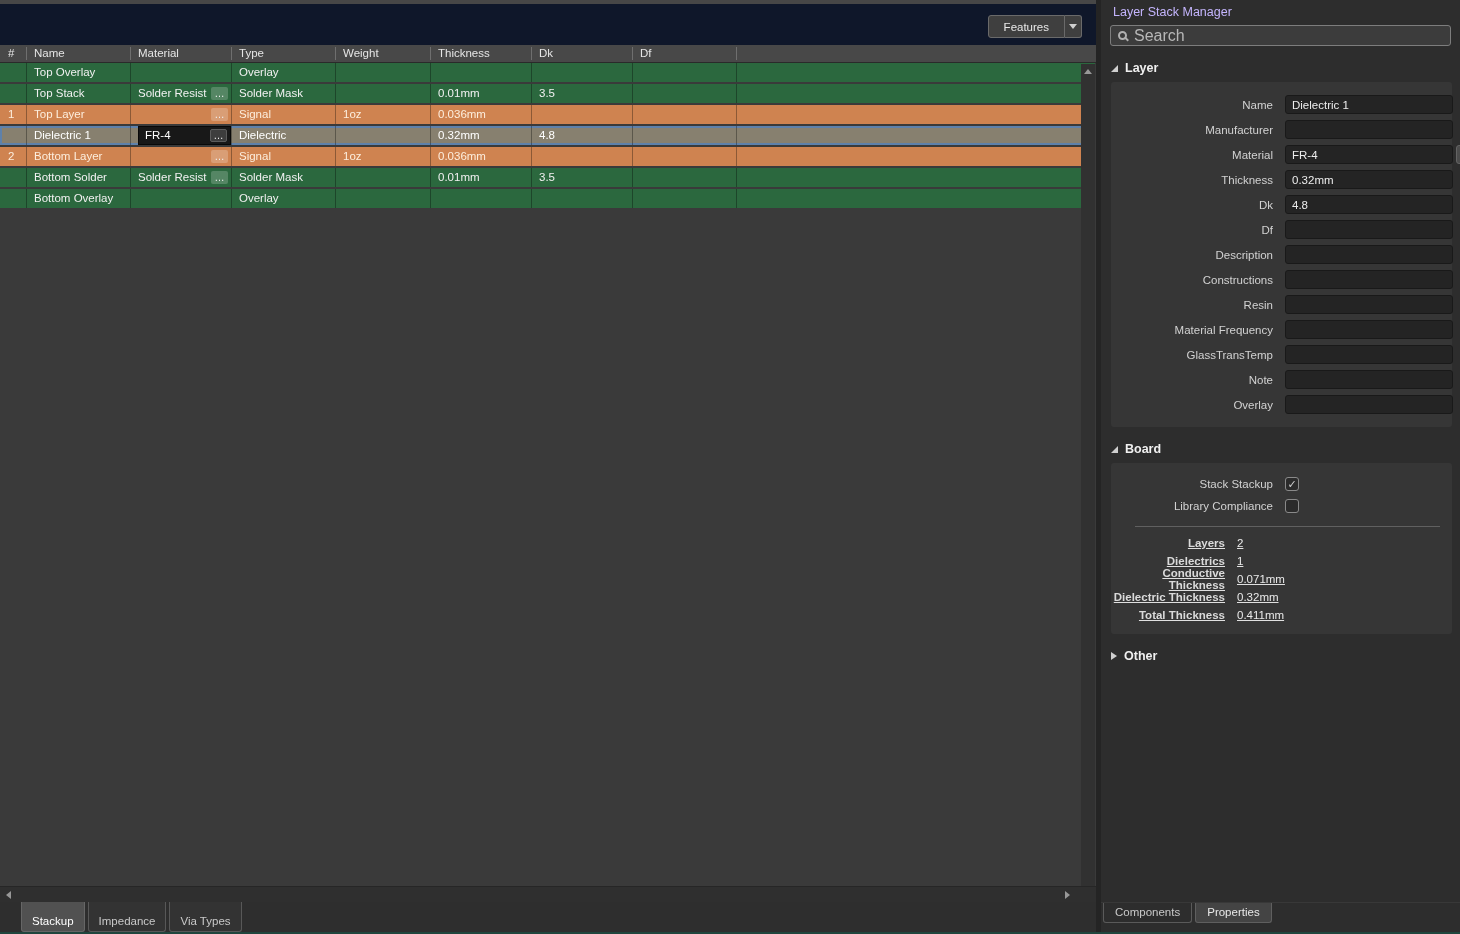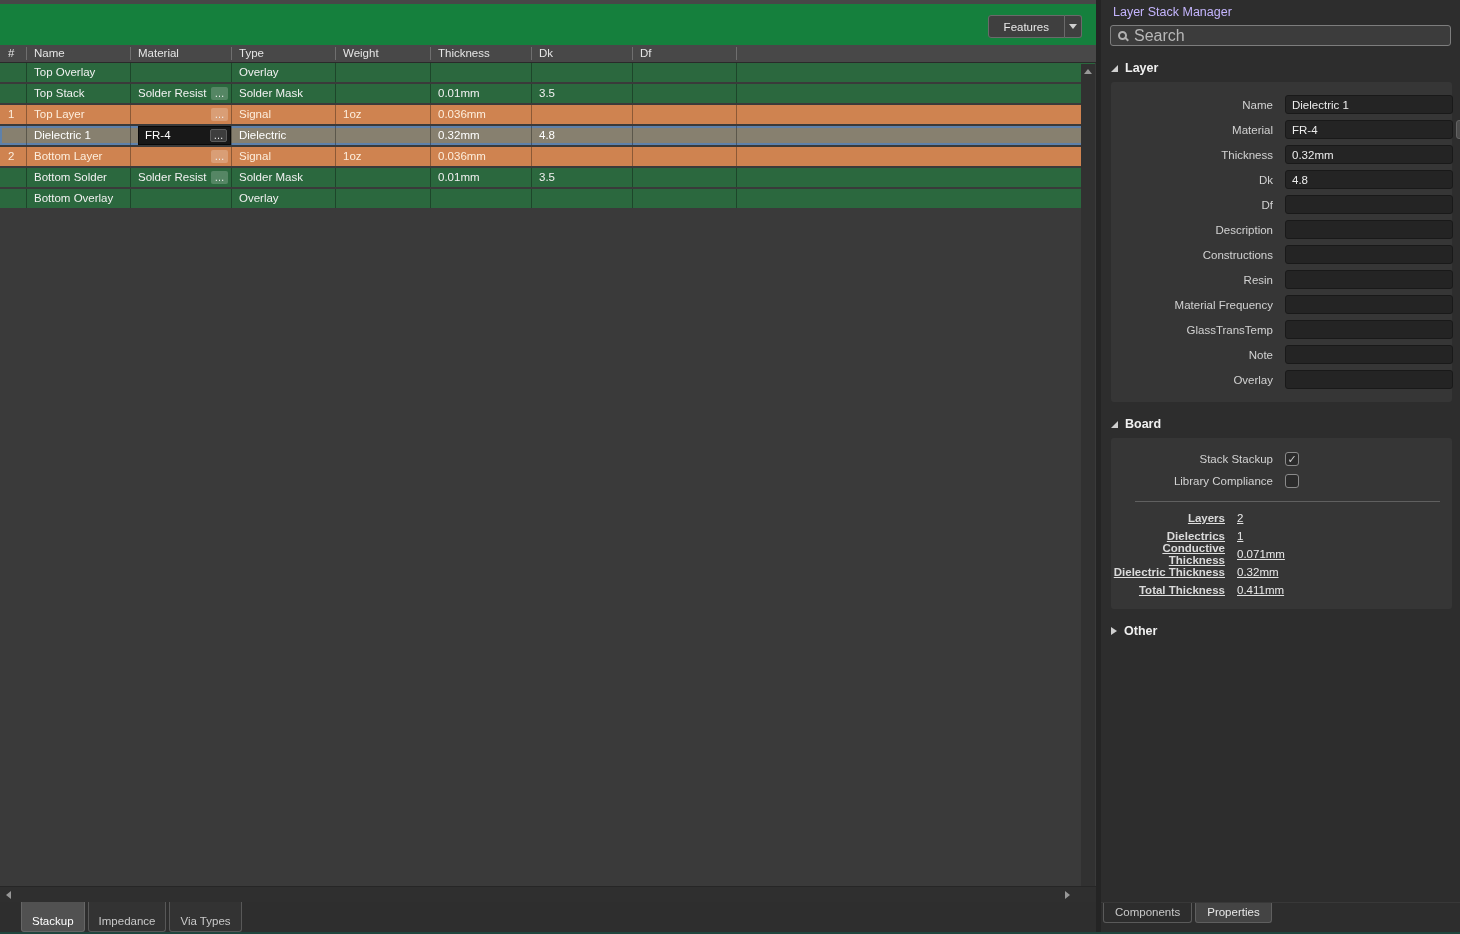--- a/index.html
+++ b/index.html
@@ -6,21 +6,21 @@
   html,body { width:1460px; height:934px; overflow:hidden; }
   body {
     font-family:"Liberation Sans", sans-serif;
     background:#2e2e2e; color:#e0e0e0; font-size:11.5px;
     position:relative;
   }
   .app { display:flex; width:1460px; height:934px; border-bottom:2px solid #20463e; }
 
   
   .editor { width:1101px; border-right:5px solid #242424; display:flex; flex-direction:column; background:#3a3a3a; position:relative; }
-  .toolbar { height:45px; background:#15803d; border-top:4px solid #474747; position:relative; flex:none; }
+  .toolbar { height:45px; background:#0f172a; border-top:4px solid #474747; position:relative; flex:none; }
   .features-btn { position:absolute; top:11px; right:14px; display:flex; height:23px; cursor:default; }
   .f-main { background:#3f3f3f; border:1px solid #6a6a6a; border-radius:3px 0 0 3px; padding:0 15px; display:flex; align-items:center; color:#e8e8e8; font-size:11.5px; }
   .f-arrow { width:17px; background:#3f3f3f; border:1px solid #6a6a6a; border-left:none; border-radius:0 3px 3px 0; display:flex; align-items:center; justify-content:center; }
   .tri-down { width:0; height:0; border-left:4px solid transparent; border-right:4px solid transparent; border-top:5px solid #cfcfcf; }
 
   .grid-header { height:18px; background:#484848; display:flex; flex:none; border-bottom:1px solid #2a2a2a; }
   .hcell { position:relative; padding-left:8px; line-height:17px; color:#e5e5e5; overflow:hidden; white-space:nowrap; }
   .hcell + .hcell::before { content:''; position:absolute; left:0; top:2px; bottom:2px; width:1px; background:#6f6f6f; }
 
   .c-num   { width:26px;  flex:none; }
@@ -262,20 +262,24 @@
     <div class="sect">
       <span class="tri-exp"></span>
       <span>Layer</span>
     </div>
 
     <div class="group">
       <div class="frow">
           <label>Name</label>
           <input class="fld" value="Dielectric 1" style="">
         </div>
+      <div class="frow">
+          <label>Manufacturer</label>
+          <input class="fld" value="" style="">
+        </div>
       <div class="frow has-btn">
         <label>Material</label>
         <input class="fld" value="FR-4" style="">
         <button class="mbtn">…</button>
       </div>
       <div class="frow">
           <label>Thickness</label>
           <input class="fld" value="0.32mm" style="">
         </div>
       <div class="frow">

